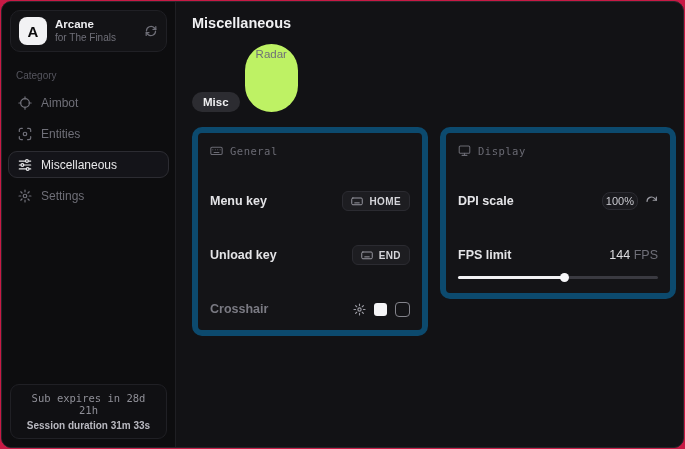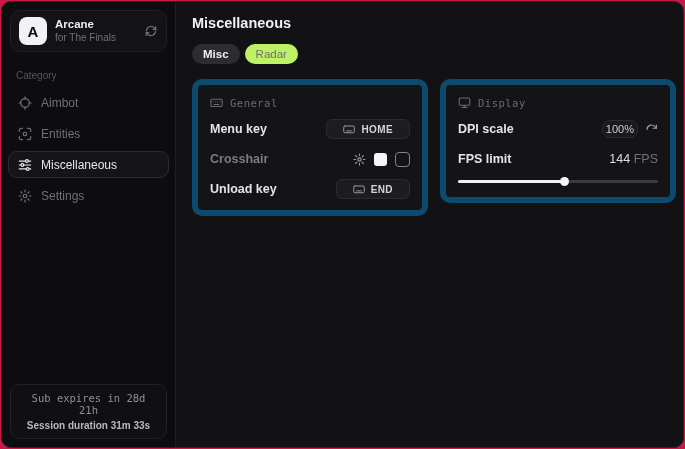--- a/index.html
+++ b/index.html
@@ -44,36 +44,36 @@
   .footer-line1 { font-family:"DejaVu Sans Mono", monospace; font-size:10.5px; color:#8f8f97; }
   .footer-line2 { font-size:10px; color:#b9b9c0; font-weight:bold; margin-top:4px; }
   
   .main { flex:1; padding:13px 16px; }
   .page-title { color:#f0f0f2; font-size:14.5px; font-weight:bold; }
   .tabs { display:flex; gap:5px; margin-top:13px; }
   .tab {
     padding:4px 11px; border-radius:999px; font-size:11.5px; color:#6f6f78;
     background:#bef264; cursor:pointer;
   }
-  .tab.active { background:#2c2c31; color:#f0f0f2; font-weight:bold; }
+  .tab.active { background:#2c2c31; color:#f0f0f2; font-weight:bold;margin-top:48px; }
   .cards { display:flex; gap:12px; margin-top:15px; align-items:flex-start; }
   .card {
     width:236px; background:#141417; border:6px solid #0c4a6e;
     border-radius:10px; padding:11px 12px; display:flex; flex-direction:column; gap:10px;
   }
   .card-header {
     display:flex; align-items:center; gap:7px; color:#6a6a73;
     font-family:"DejaVu Sans Mono", monospace; font-size:10.5px; letter-spacing:0.5px;
   }
-  .row { display:flex; align-items:center; justify-content:space-between; min-height:20px; }
+  .row { display:flex; align-items:center; justify-content:space-between; min-height:20px;margin-top:24px; }
   .row-label { color:#e4e4e7; font-size:12.5px; font-weight:bold; }
   .row-label.dim { color:#7a7a83; }
   .keybind-btn {
     display:flex; align-items:center; gap:6px; background:#1d1d21;
-    border:1px solid #2b2b31; border-radius:6px; padding:3px 16px;
+    border:1px solid #2b2b31; border-radius:6px; padding:3px 8px;
     color:#d5d5da; font-size:10px; font-weight:bold; letter-spacing:0.4px; cursor:pointer;
   }
   .keybind-btn .kicon { color:#9a9aa2; display:flex; align-items:center; }
   .crosshair-controls { display:flex; align-items:center; gap:8px; }
   .mini-gear { color:#9a9aa2; display:flex; align-items:center; cursor:pointer; }
   .swatch { width:13px; height:13px; border-radius:3px; background:#f5f5f7; cursor:pointer; }
   .checkbox { width:15px; height:15px; border:1.5px solid #84848c; border-radius:4px; cursor:pointer; }
   .dpi-control { display:flex; align-items:center; gap:7px; cursor:pointer; }
   .dpi-value {
     border:1px solid #2b2b31; background:#1a1a1e; border-radius:8px;
@@ -203,44 +203,44 @@
               <svg width="12" height="12" viewBox="0 0 16 16" fill="none" stroke="currentColor" stroke-width="1.3" stroke-linecap="round">
                 <rect x="1" y="4" width="14" height="9" rx="1.5"></rect>
                   <path d="M5 10.5h6"></path>
               </svg>
             </span>
             <span>HOME</span>
           </button>
         </div>
 
         <div class="row">
+          <span class="row-label">Unload key</span>
+          <button class="keybind-btn">
+            <span class="kicon">
+              <svg width="12" height="12" viewBox="0 0 16 16" fill="none" stroke="currentColor" stroke-width="1.3" stroke-linecap="round">
+                <rect x="1" y="4" width="14" height="9" rx="1.5"></rect>
+                  <path d="M5 10.5h6"></path>
+              </svg>
+            </span>
+            <span>END</span>
+          </button>
+        </div>
+
+        <div class="row">
           <span class="row-label dim">Crosshair</span>
           <span class="crosshair-controls">
             <span class="mini-gear">
               <svg width="13" height="13" viewBox="0 0 16 16" fill="none" stroke="currentColor" stroke-width="1.4" stroke-linecap="round">
                 <circle cx="8" cy="8" r="2"></circle>
                 <path d="M8 1.2v2M8 12.8v2M1.2 8h2M12.8 8h2M3.2 3.2l1.4 1.4M11.4 11.4l1.4 1.4M12.8 3.2l-1.4 1.4M4.6 11.4l-1.4 1.4"></path>
               </svg>
             </span>
             <span class="swatch"></span>
             <span class="checkbox"></span>
           </span>
-        </div>
-
-        <div class="row">
-          <span class="row-label">Unload key</span>
-          <button class="keybind-btn">
-            <span class="kicon">
-              <svg width="12" height="12" viewBox="0 0 16 16" fill="none" stroke="currentColor" stroke-width="1.3" stroke-linecap="round">
-                <rect x="1" y="4" width="14" height="9" rx="1.5"></rect>
-                  <path d="M5 10.5h6"></path>
-              </svg>
-            </span>
-            <span>END</span>
-          </button>
         </div>
       </div>
 
       <div class="card">
         <div class="card-header">
           <span>
             <svg width="13" height="13" viewBox="0 0 16 16" fill="none" stroke="currentColor" stroke-width="1.3" stroke-linecap="round">
               <rect x="1.5" y="2.5" width="13" height="9" rx="1.5"></rect>
                 <path d="M8 11.5v2.5M5 14h6"></path>
             </svg>

